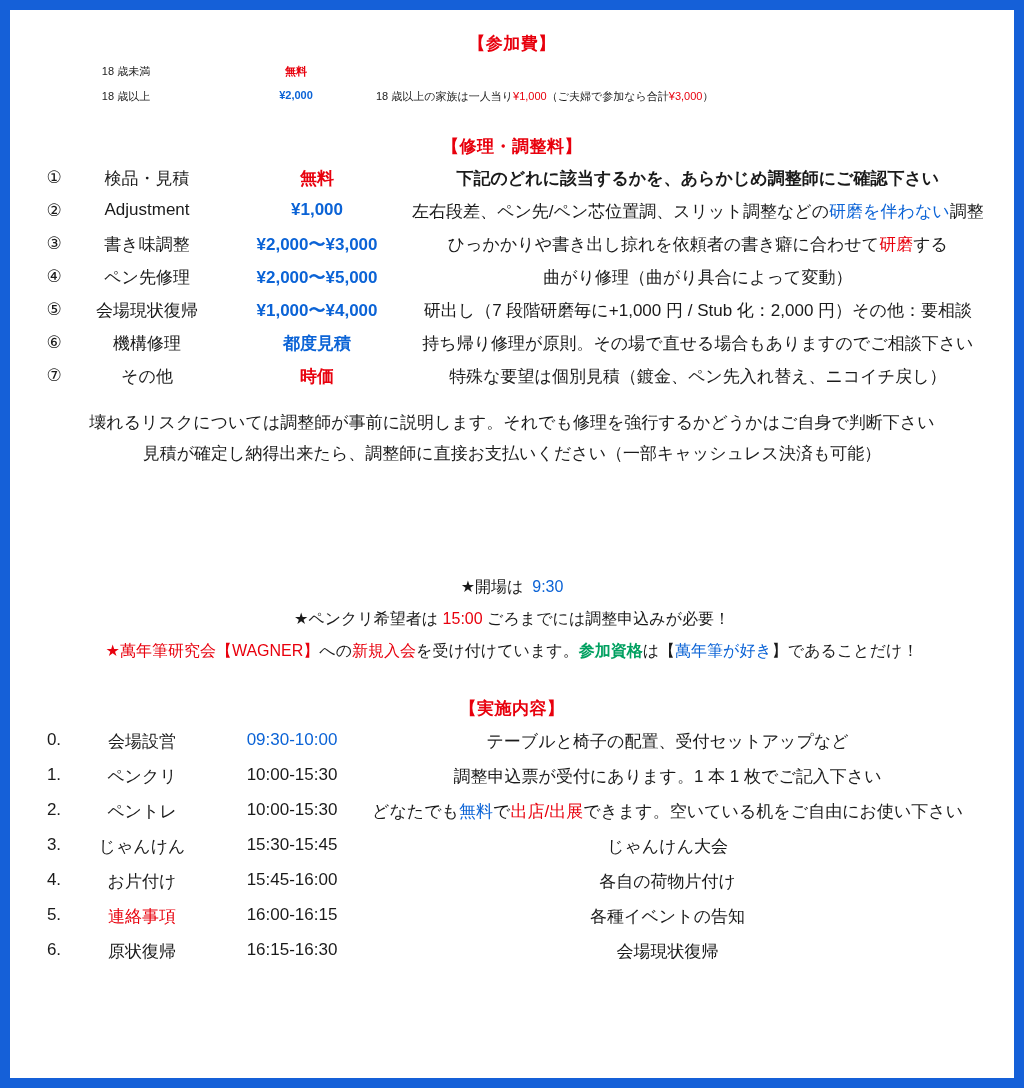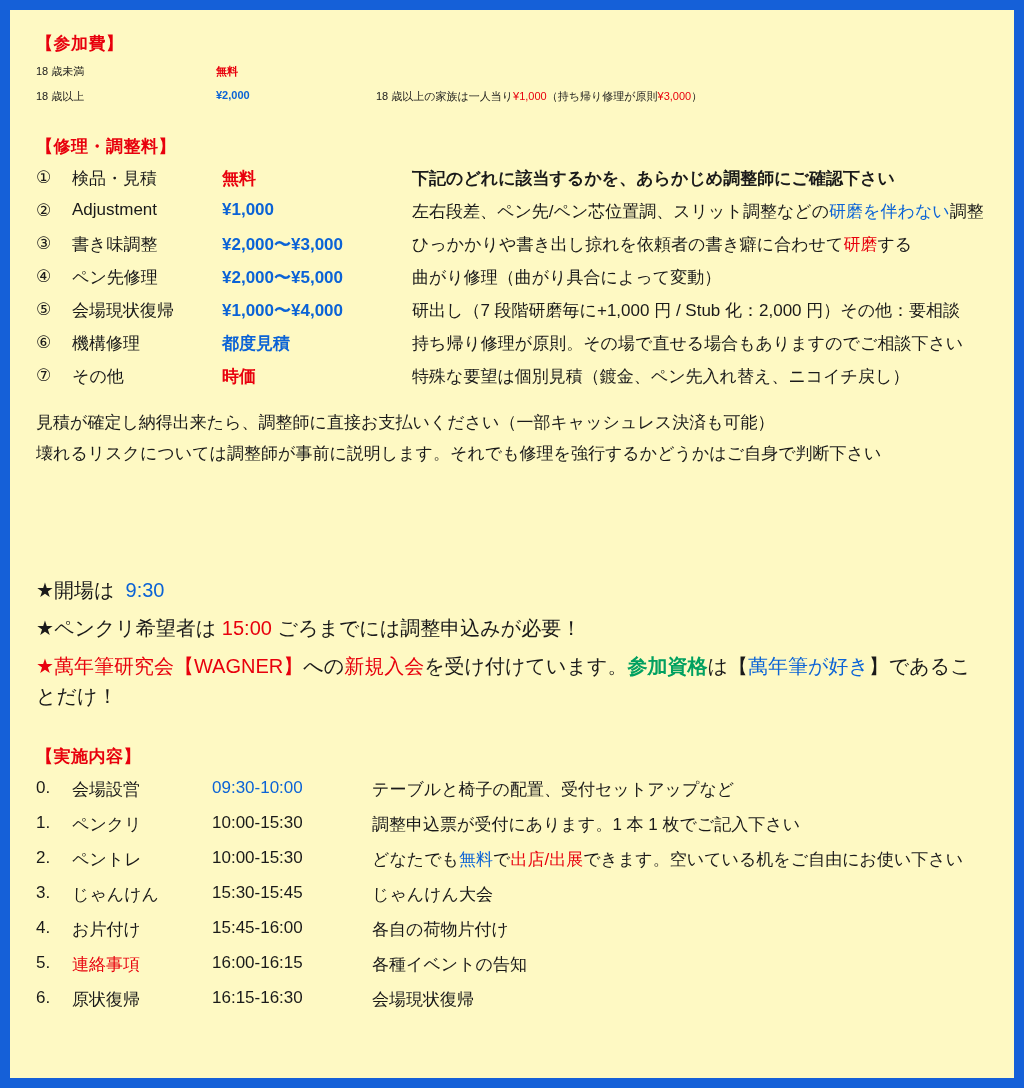--- a/index.html
+++ b/index.html
@@ -16,24 +16,25 @@
     height: 1088px;
     background: #1560d8;
     box-sizing: border-box;
     padding: 10px;
     overflow: hidden;
   }
   .sheet {
     position: relative;
     width: 100%;
     height: 100%;
-    background: #fef9c3;
+    background: #ffffff;
     box-sizing: border-box;
     padding: 22px 26px 0 26px;
     overflow: hidden;
+    text-align: center;
   }
   .red { color: #e8000d; }
   .blue { color: #0b63d6; }
   .green { color: #00a060; font-weight: bold; }
 
   .section-title {
     font-size: 17px;
     font-weight: bold;
     color: #e8000d;
     margin: 0 0 4px 0;
@@ -74,21 +75,21 @@
   td.rp-price { width: 190px; color: #e8000d; font-weight: bold; }
   td.rp-desc { color: #1a1a1a; }
 
   .para {
     font-size: 17px;
     color: #1a1a1a;
     margin: 4px 0;
     line-height: 1.6;
   }
   .star-line {
-    font-size: 20px;
+    font-size: 16px;
     color: #1a1a1a;
     margin: 8px 0;
     line-height: 1.5;
   }
 
   
   table.schedule {
     border-collapse: collapse;
     font-size: 17px;
     color: #1a1a1a;
@@ -114,21 +115,21 @@
     <table class="fees">
       <tbody>
           <tr>
         <td class="fee-label">18 歳未満</td>
         <td class="fee-price">無料</td>
         <td class="fee-note"></td>
       </tr>
       <tr>
         <td class="fee-label">18 歳以上</td>
         <td class="fee-price blue" style="color:#0b63d6">¥2,000</td>
-        <td class="fee-note"><span>18 歳以上の家族は一人当り</span><span class="red">¥1,000</span><span>（持ち帰り修理が原則</span><span class="red">¥3,000</span><span>）</span></td>
+        <td class="fee-note"><span>18 歳以上の家族は一人当り</span><span class="red">¥1,000</span><span>（ご夫婦で参加なら合計</span><span class="red">¥3,000</span><span>）</span></td>
       </tr>
     </tbody>
       </table>
 
     <div class="spacer-md"></div>
 
     <div class="section-title">【修理・調整料】</div>
     <table class="repair">
       <tbody>
           <tr>
@@ -170,22 +171,22 @@
       <tr>
         <td class="rp-num">⑦</td>
         <td class="rp-name">その他</td>
         <td class="rp-price">時価</td>
         <td class="rp-desc">特殊な要望は個別見積（鍍金、ペン先入れ替え、ニコイチ戻し）</td>
       </tr>
     </tbody>
       </table>
 
     <div class="spacer-sm"></div>
+    <div class="para">壊れるリスクについては調整師が事前に説明します。それでも修理を強行するかどうかはご自身で判断下さい</div>
     <div class="para">見積が確定し納得出来たら、調整師に直接お支払いください（一部キャッシュレス決済も可能）</div>
-    <div class="para">壊れるリスクについては調整師が事前に説明します。それでも修理を強行するかどうかはご自身で判断下さい</div>
 
     <div class="spacer-lg"></div>
     <div style="height:36px"></div>
 
     <div class="star-line"><span>★開場は</span>&nbsp;&nbsp;<span class="blue">9:30</span></div>
     <div class="star-line"><span>★ペンクリ希望者は</span>&nbsp;<span class="red">15:00</span>&nbsp;<span>ごろまでには調整申込みが必要！</span></div>
     <div class="star-line"><span class="red">★萬年筆研究会【WAGNER】</span><span>への</span><span class="red">新規入会</span><span>を受け付けています。</span><span class="green">参加資格</span><span>は【</span><span class="blue">萬年筆が好き</span><span>】であることだけ！</span></div>
 
     <div class="spacer-md"></div>
 

